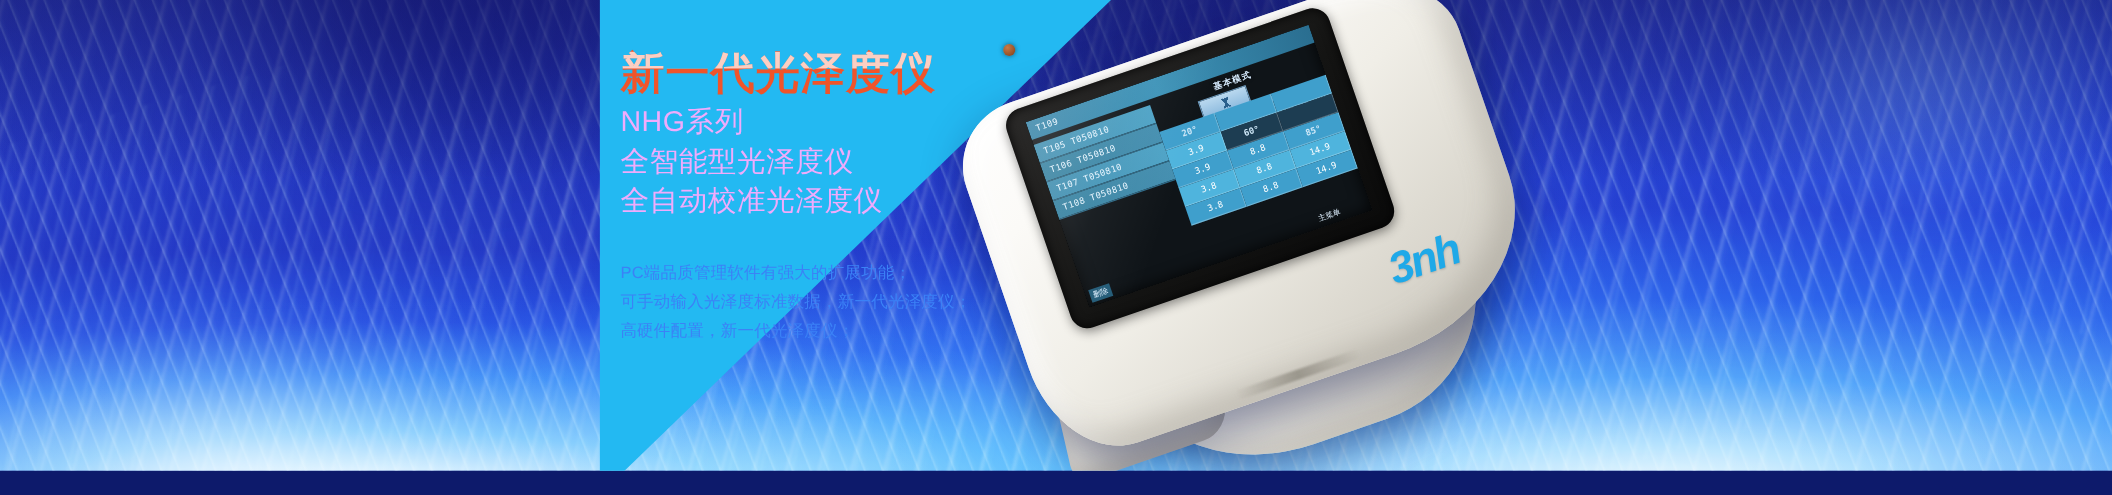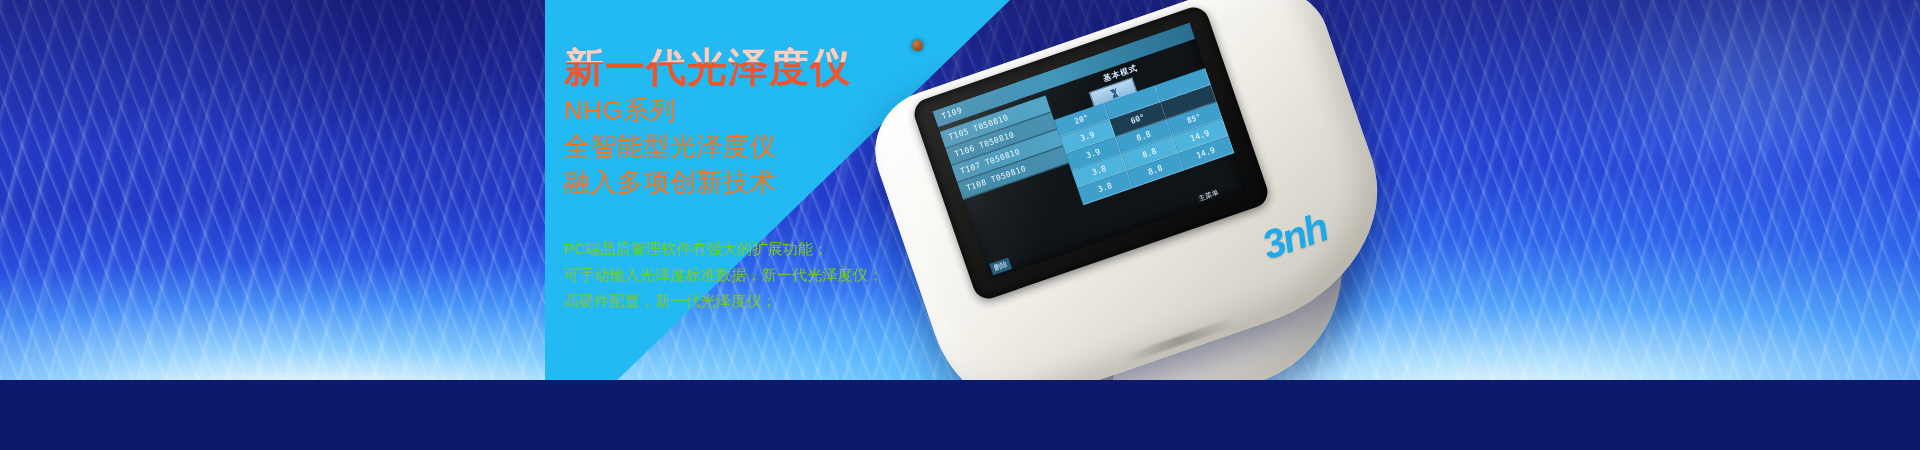--- a/index.html
+++ b/index.html
@@ -3,21 +3,21 @@
 <meta charset="utf-8">
 <style>
   * { margin:0; padding:0; box-sizing:border-box; }
   html,body { width:1920px; height:450px; overflow:hidden; }
   body {
     font-family:"Liberation Sans","DejaVu Sans",sans-serif;
     background:#0d1a6b;
   }
 
   
-  #stage { position:relative; width:1920px; height:380px; overflow:hidden;text-decoration:underline; }
+  #stage { position:relative; width:1920px; height:428px; overflow:hidden;text-decoration:underline; }
 
   
   .bg-base {
     position:absolute; inset:0;
     background:
       radial-gradient(ellipse 60% 55% at 18% 108%, #ffffff 0%, #cfe8ff 14%, #6fb6f5 30%, #2a6fe0 52%, #1433a8 72%, #101a64 100%),
       radial-gradient(ellipse 70% 60% at 78% 104%, #e8f4ff 0%, #9ed2fb 16%, #3a86e8 40%, #1a3fae 68%, #121a66 100%),
       radial-gradient(ellipse 90% 70% at 50% -12%, #2b2a86 0%, #241f78 35%, #1b2a92 65%, #1533a5 100%),
       linear-gradient(160deg,#2a2580 0%,#24309a 28%,#2a55c8 55%,#3f7de8 78%,#8fc6f8 100%);
     background-blend-mode: screen, screen, multiply, normal;
@@ -74,27 +74,27 @@
   }
   .headline .ghost{
     position:absolute; left:0; top:0;
     color:rgba(255,255,255,.72);
     clip-path:polygon(0 0,100% 0,100% 38%,0 38%);
     pointer-events:none;
   }
 
   .line-block{ position:absolute; left:4px; top:92px; }
   .big-line{
-    font-size:26px; color:#f97316; line-height:36px;
+    font-size:26px; color:#f0abfc; line-height:36px;
     font-weight:400; white-space:nowrap; letter-spacing:.5px;
   }
 
   .para{ position:absolute; left:4px; top:236px; }
   .sm-line{
-    font-size:15px; color:#84cc16; line-height:26px;
+    font-size:15px; color:#3b82f6; line-height:26px;
     font-weight:400; white-space:nowrap; letter-spacing:.2px;
   }
 
   
   .device{ position:absolute; left:870px; top:18px; width:560px; height:400px; }
 
   .dev-body{
     position:absolute; left:30px; top:10px; width:470px; height:330px;
     background:
       linear-gradient(152deg,#ffffff 0%,#fbfaf7 22%,#f0eee7 48%,#dedbd2 72%,#c9c5bb 100%);
@@ -246,21 +246,21 @@
   <div class="copy">
 
     <div class="headline">
       <span>新一代光泽度仪</span>
       <span class="ghost">新一代光泽度仪</span>
     </div>
 
     <div class="line-block">
       <div class="big-line">NHG系列</div>
       <div class="big-line">全智能型光泽度仪</div>
-      <div class="big-line">融入多项创新技术</div>
+      <div class="big-line">全自动校准光泽度仪</div>
     </div>
 
     <div class="para">
       <div class="sm-line">PC端品质管理软件有强大的扩展功能；</div>
       <div class="sm-line">可手动输入光泽度标准数据，新一代光泽度仪；</div>
       <div class="sm-line">高硬件配置，新一代光泽度仪；</div>
     </div>
 
   </div>
 

